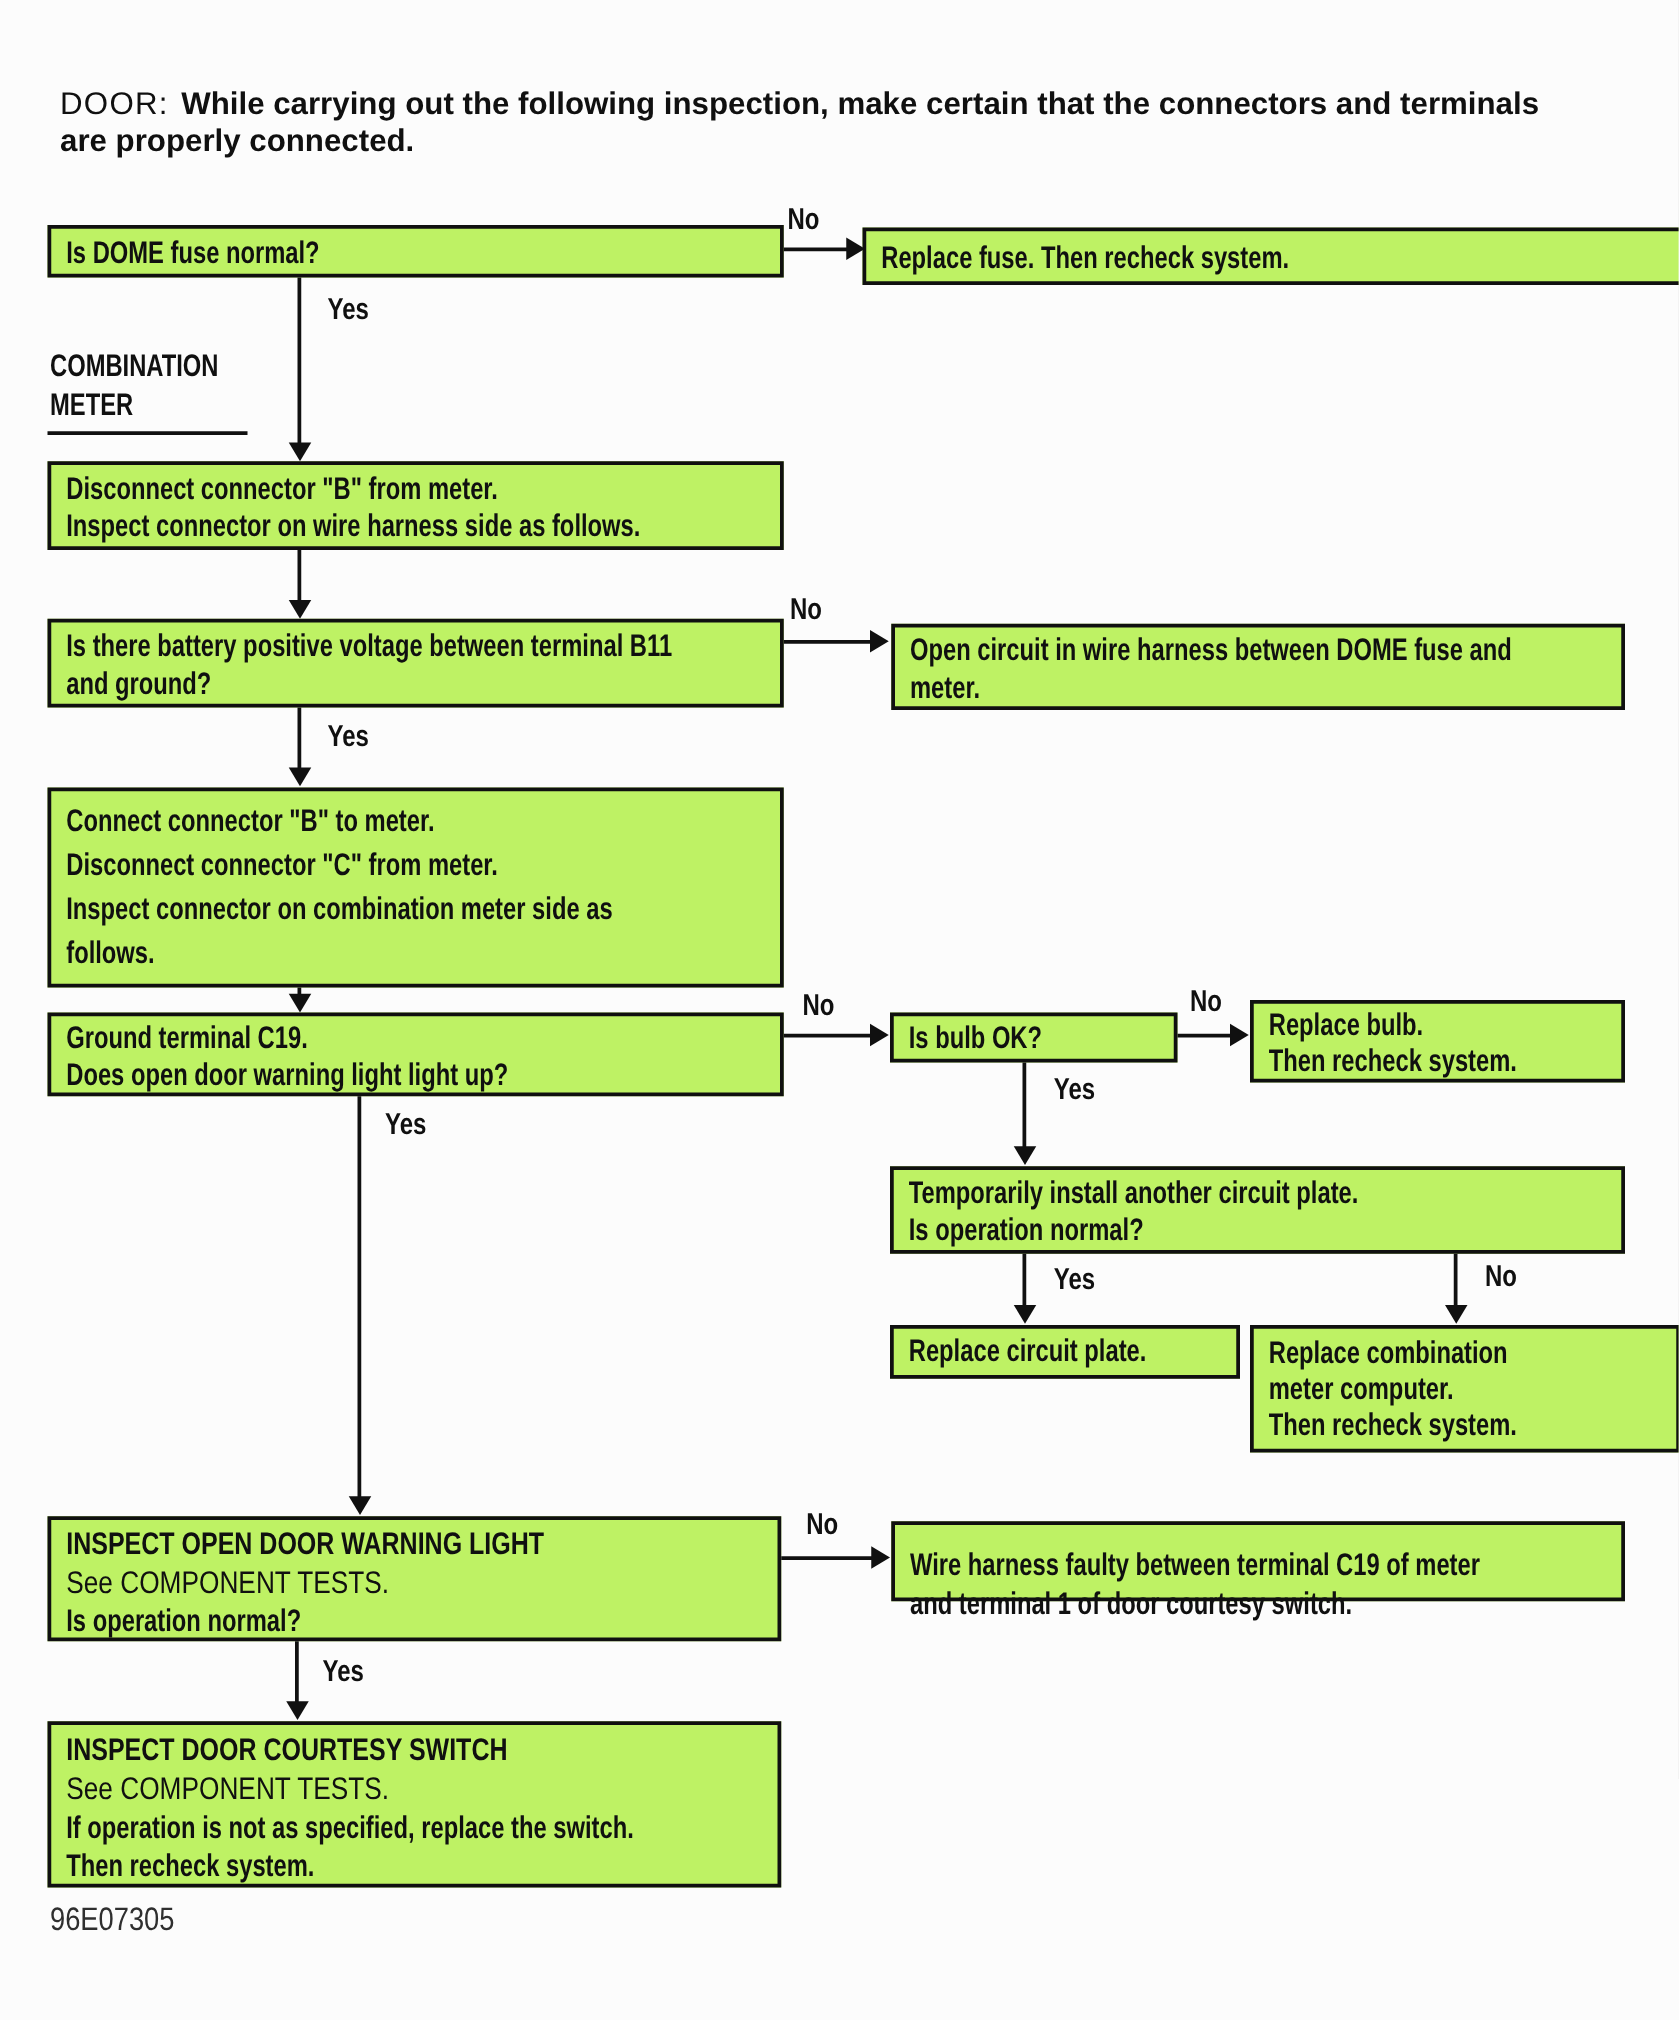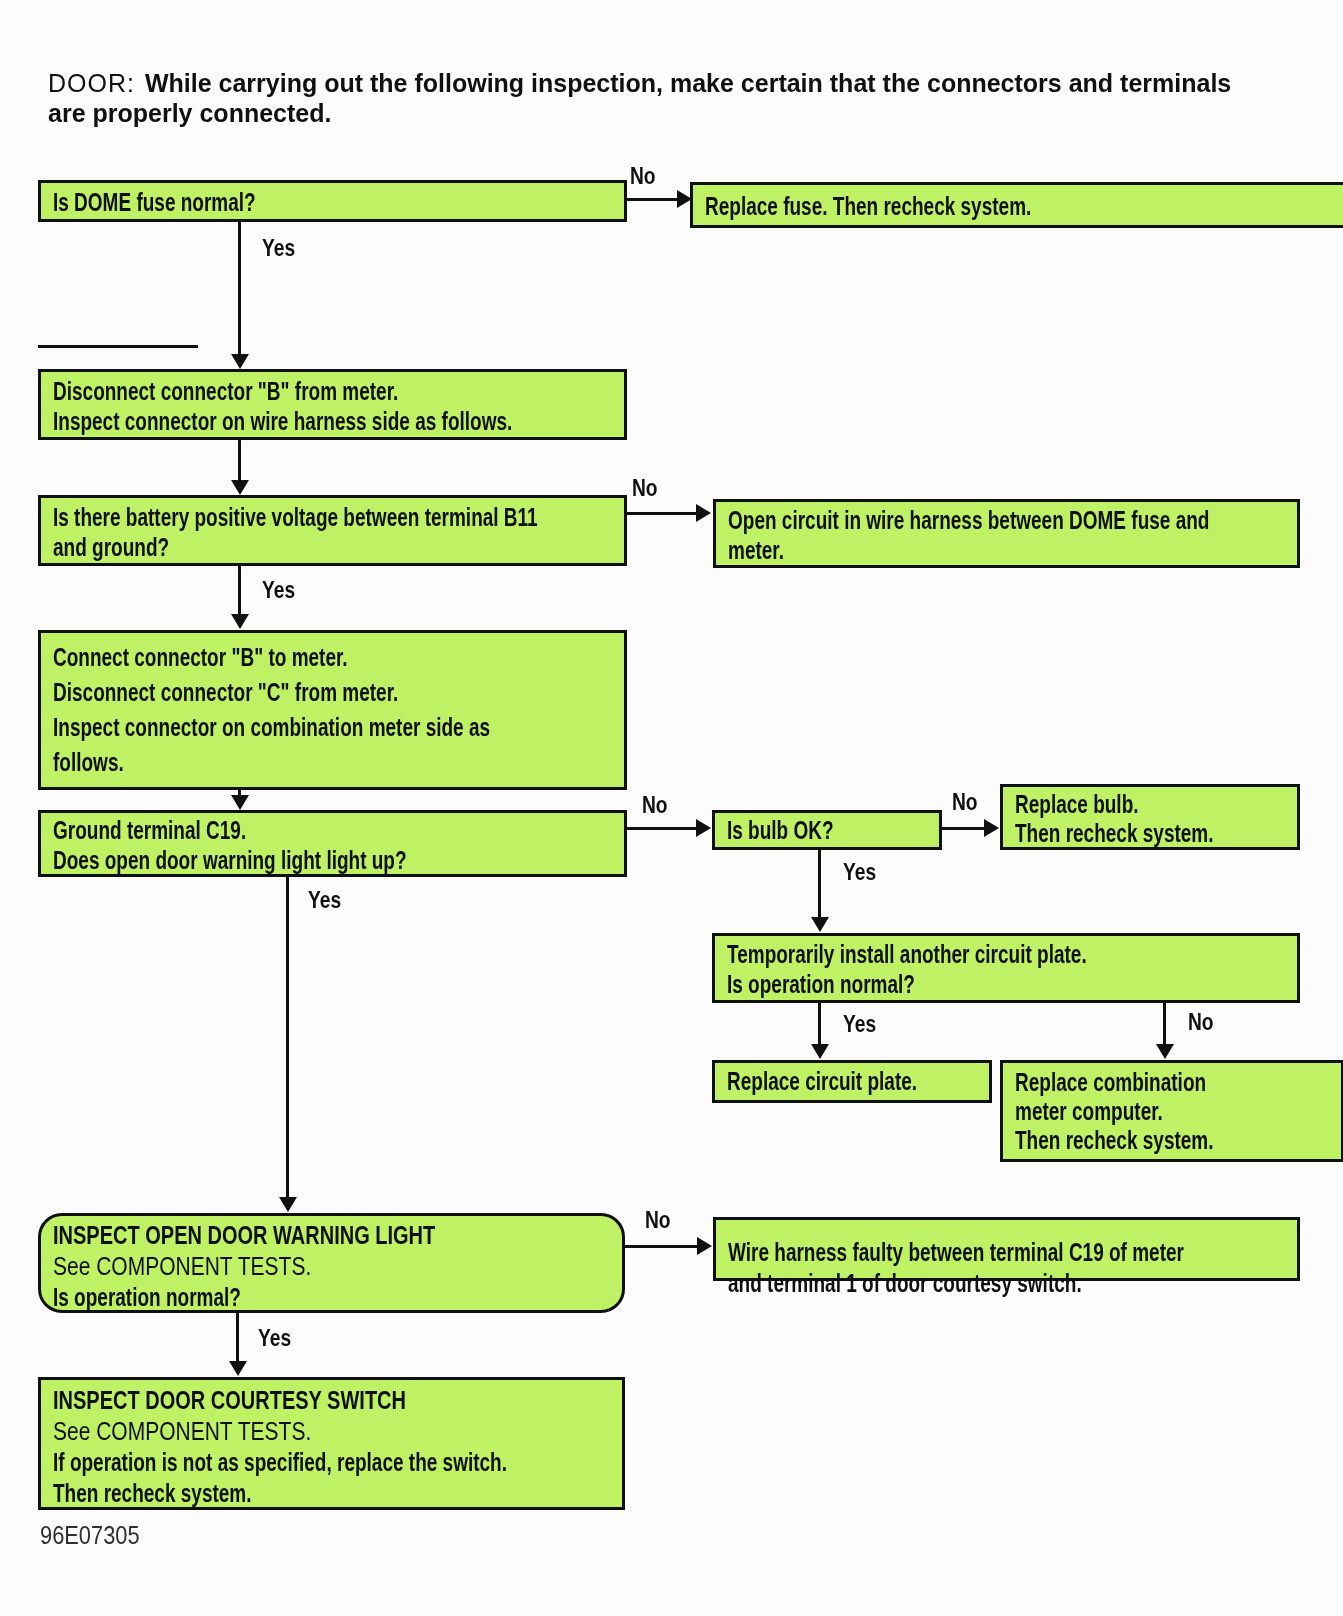--- a/index.html
+++ b/index.html
@@ -31,20 +31,24 @@
 </style>
 </head>
 <body>
 
 <div class="page">
 
   <div class="note">
     <span class="note-prefix">DOOR:</span><span class="note-text">While carrying out the following inspection, make certain that the connectors and terminals are properly connected.</span>
   </div>
 
+  <div class="seclabel">
+    <span class="ln">COMBINATION</span>
+    <span class="ln">METER</span>
+  </div>
   <div class="underline"></div>
 
   <div class="box" style="left:38px;top:180px;width:589px;height:42px;padding-top:5px;line-height:28px;">
     <span class="ln">Is DOME fuse normal?</span>
   </div>
   <div class="box" style="left:690px;top:182px;width:736px;height:46px;padding-top:7px;line-height:28px;">
     <span class="ln">Replace fuse. Then recheck system.</span>
   </div>
   <div class="hline" style="left:627px;top:198px;width:54px;"></div>
   <div class="ah-r" style="left:677px;top:190px;"></div>
@@ -96,21 +100,21 @@
   <div class="lbl" style="left:642px;top:791px;">No</div>
 
   <div class="box" style="left:712px;top:810px;width:230px;height:40px;padding-top:4px;line-height:26px;">
     <span class="ln">Is bulb OK?</span>
   </div>
 
   <div class="hline" style="left:942px;top:827px;width:44px;"></div>
   <div class="ah-r" style="left:984px;top:819px;"></div>
   <div class="lbl" style="left:952px;top:788px;">No</div>
 
-  <div class="box" style="left:1000px;top:784px;width:300px;height:66px;padding-top:3px;line-height:29px;">
+  <div class="box" style="left:1000px;top:800px;width:300px;height:66px;padding-top:3px;line-height:29px;">
     <span class="ln">Replace bulb.</span>
     <span class="ln">Then recheck system.</span>
   </div>
 
   <div class="vline" style="left:818px;top:850px;height:71px;"></div>
   <div class="ah-d" style="left:811px;top:917px;"></div>
   <div class="lbl" style="left:843px;top:858px;">Yes</div>
 
   <div class="box" style="left:712px;top:933px;width:588px;height:70px;padding-top:3px;line-height:30px;">
     <span class="ln">Temporarily install another circuit plate.</span>
@@ -132,21 +136,21 @@
   <div class="box" style="left:1000px;top:1060px;width:344px;height:102px;padding-top:5px;line-height:29px;">
     <span class="ln">Replace combination</span>
     <span class="ln">meter computer.</span>
     <span class="ln">Then recheck system.</span>
   </div>
 
   <div class="vline" style="left:286px;top:877px;height:324px;"></div>
   <div class="ah-d" style="left:279px;top:1197px;"></div>
   <div class="lbl" style="left:308px;top:886px;">Yes</div>
 
-  <div class="box" style="left:38px;top:1213px;width:587px;height:100px;padding-top:4px;line-height:31px;border-radius:24px;">
+  <div class="box" style="left:38px;top:1213px;width:587px;height:100px;padding-top:4px;line-height:31px;">
     <span class="hd">INSPECT OPEN DOOR WARNING LIGHT</span>
     <span class="ln lt">See COMPONENT TESTS.</span>
     <span class="ln">Is operation normal?</span>
   </div>
 
   <div class="hline" style="left:625px;top:1245px;width:74px;"></div>
   <div class="ah-r" style="left:697px;top:1237px;"></div>
   <div class="lbl" style="left:645px;top:1206px;">No</div>
 
   <div class="box" style="left:713px;top:1217px;width:587px;height:64px;padding-top:17px;line-height:31px;">

